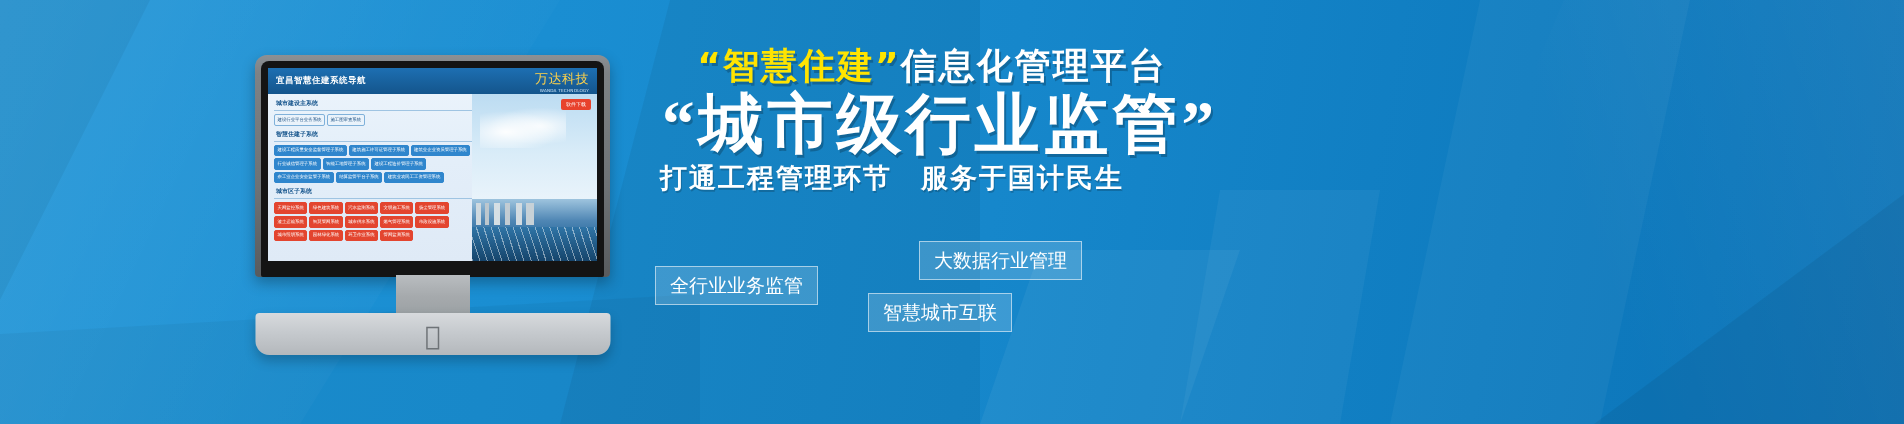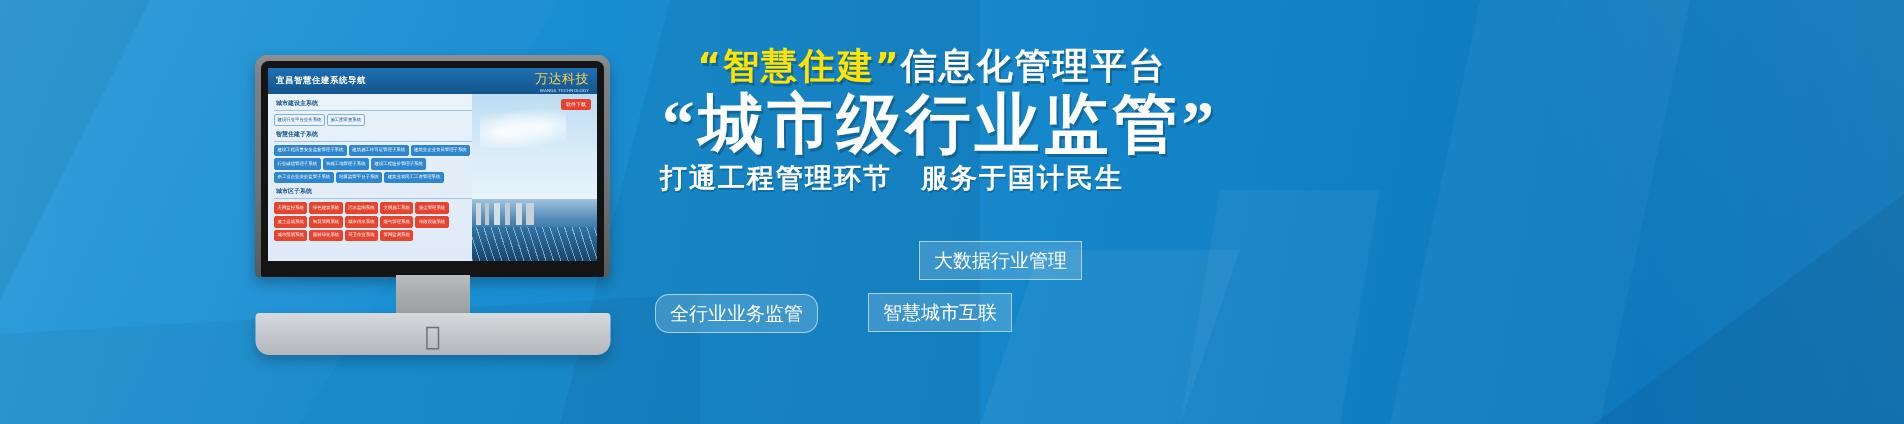--- a/index.html
+++ b/index.html
@@ -163,21 +163,21 @@
   
   .tag{
     position:absolute;
     color:#ffffff;font-size:19px;line-height:19px;white-space:nowrap;
     background:rgba(255,255,255,.17);
     border:1px solid rgba(255,255,255,.55);
     padding:9px 14px;
   }
   .t1{left:782px;top:240px;}
   .t2{left:919px;top:241px;}
-  .t3{left:655px;top:294px;border-radius:14px;}
+  .t3{left:655px;top:266px;}
   .t4{left:868px;top:293px;text-align:right;}
 </style>
 </head>
 <body>
 
 <div class="banner">
 
   <div class="facet f1"></div>
   <div class="facet f2"></div>
   <div class="facet f3"></div>

